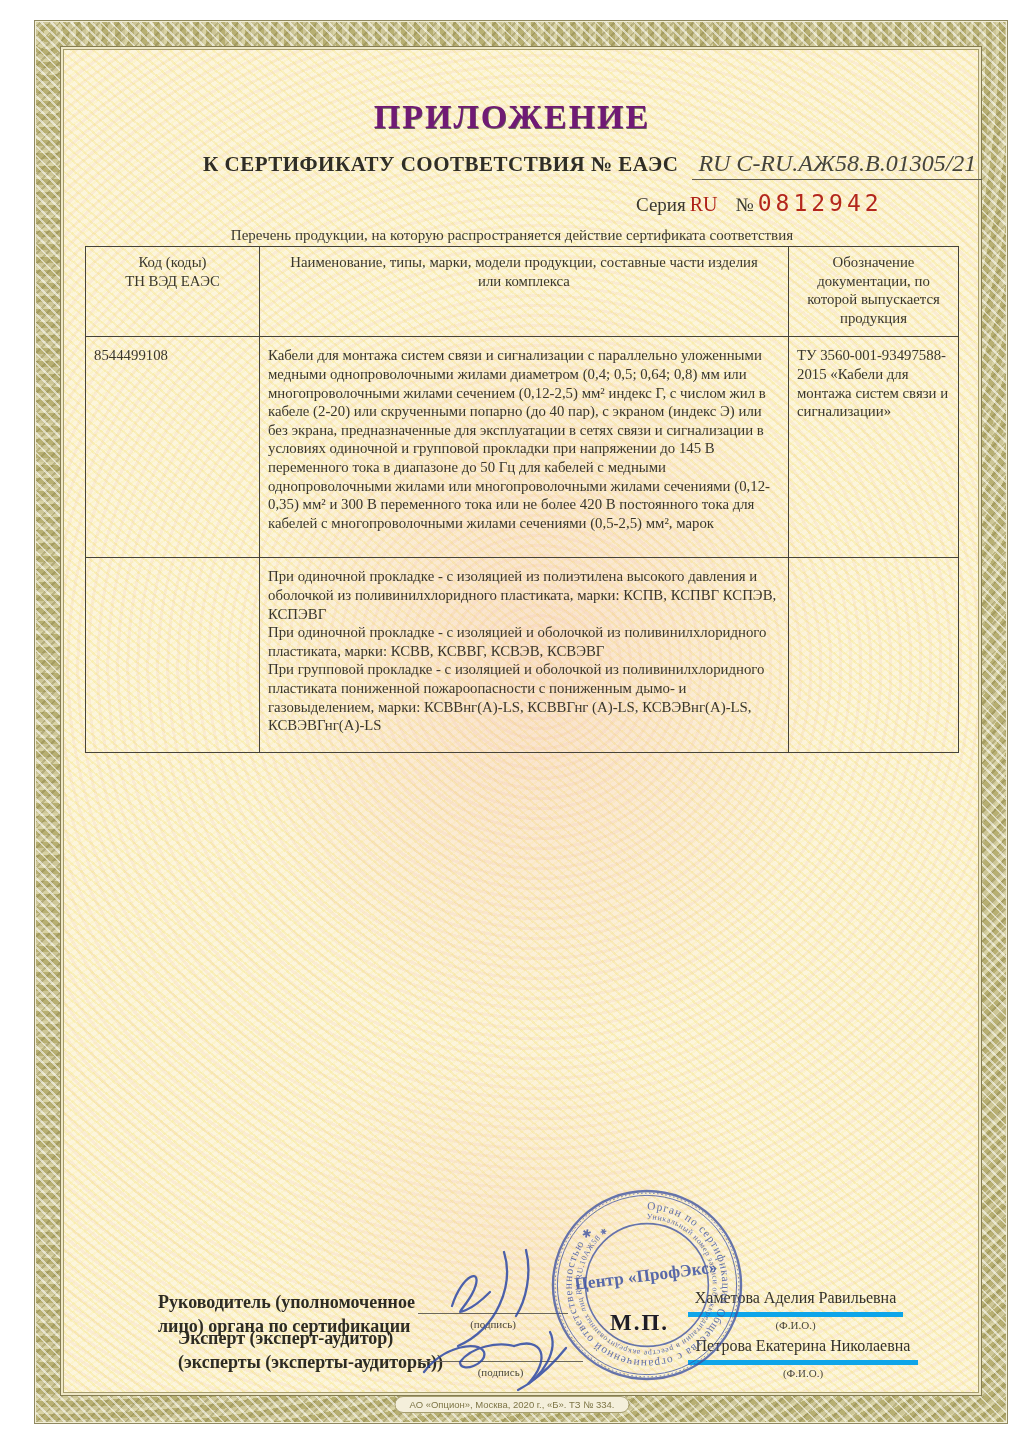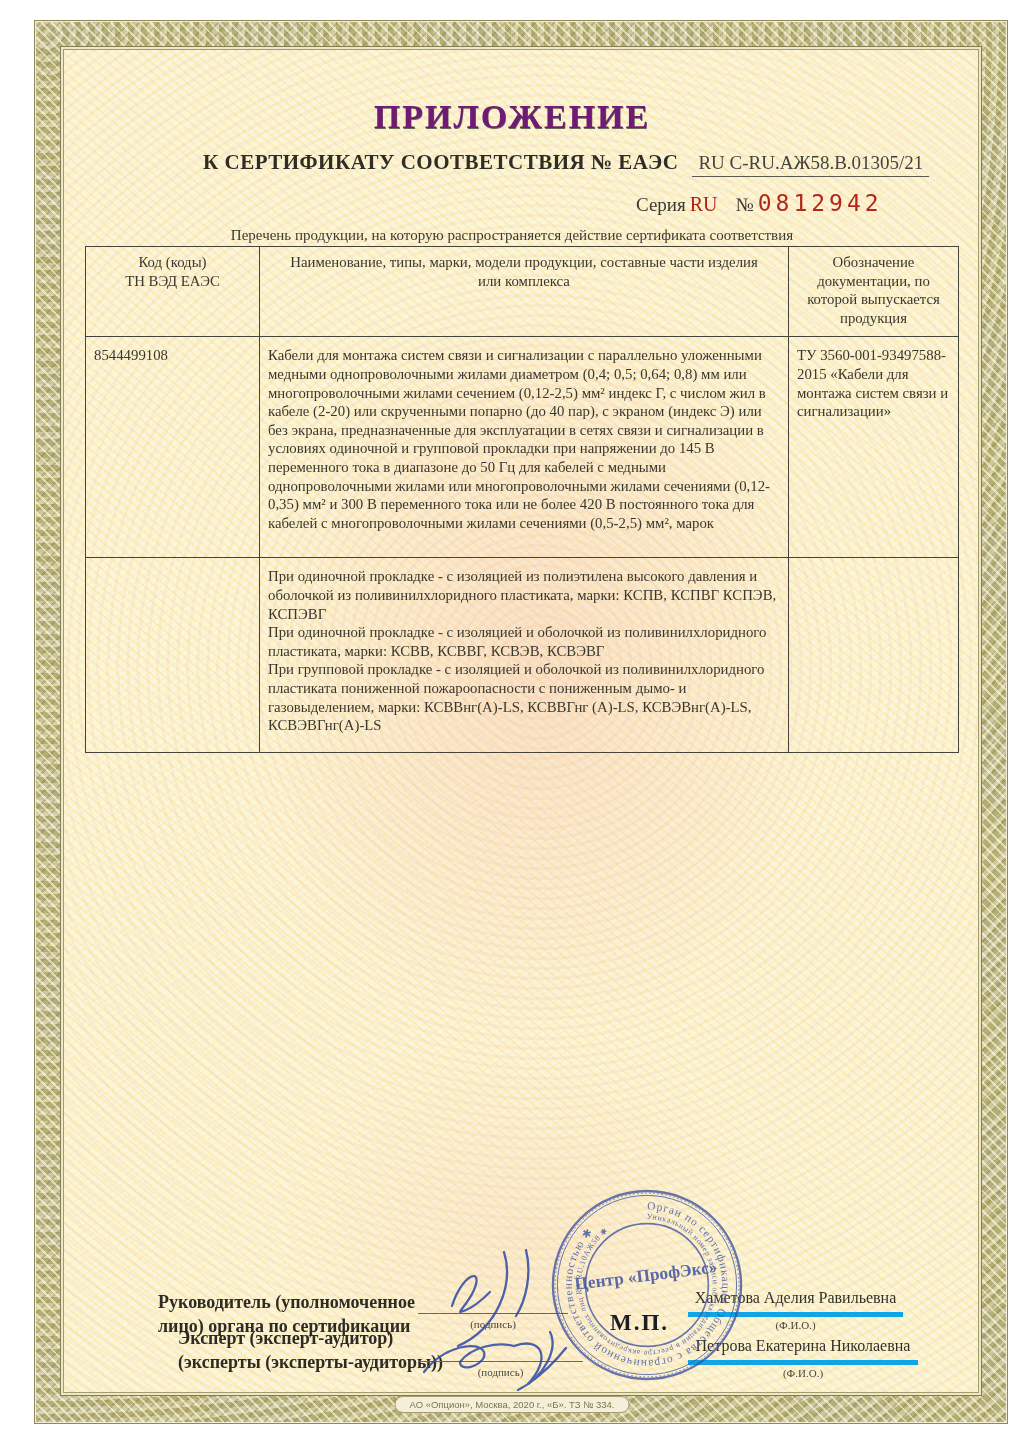--- a/index.html
+++ b/index.html
@@ -46,21 +46,21 @@
   }
   .doc-title{
     position:absolute;left:40px;right:40px;top:98px;text-align:center;
     font-size:34px;font-weight:700;letter-spacing:2px;color:#701a75;
     text-shadow:.5px .5px 0 #6b675a;
   }
   .subtitle-row{
     position:absolute;left:186px;top:150px;display:flex;align-items:baseline;gap:14px;
   }
   .subtitle-label{font-size:21px;font-weight:700;color:#2f2d26;letter-spacing:.5px;margin-left:17px;}
-  .cert-number{font-size:19px;color:#45443c;border-bottom:1px solid #5c594e;padding:0 6px 2px 6px;}
+  .cert-number{font-size:24px;color:#45443c;border-bottom:1px solid #5c594e;padding:0 6px 2px 6px;font-style:italic;}
   .series-row{
     position:absolute;left:636px;top:190px;display:flex;align-items:baseline;gap:4px;
   }
   .series-label{font-size:19px;color:#3b3930;}
   .series-value{font-size:20px;font-weight:400;color:#ad1f18;}
   .number-sign{font-size:19px;color:#3b3930;margin-left:14px;}
   .form-number{font-family:"DejaVu Sans Mono",monospace;font-size:23px;color:#b3261d;letter-spacing:4px;}
   .intro-line{
     position:absolute;left:40px;right:40px;top:227px;text-align:center;
     font-size:15px;color:#3d3a2f;

